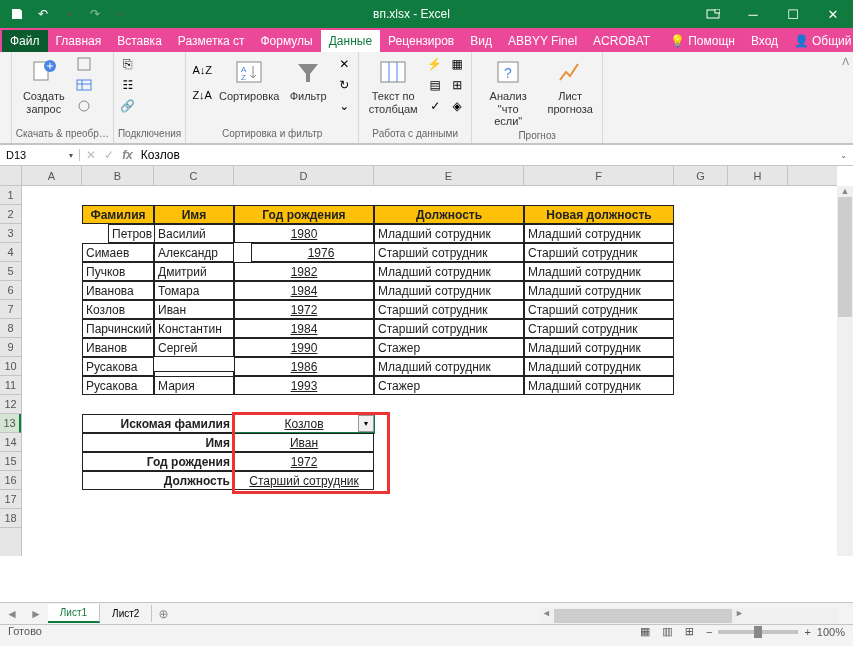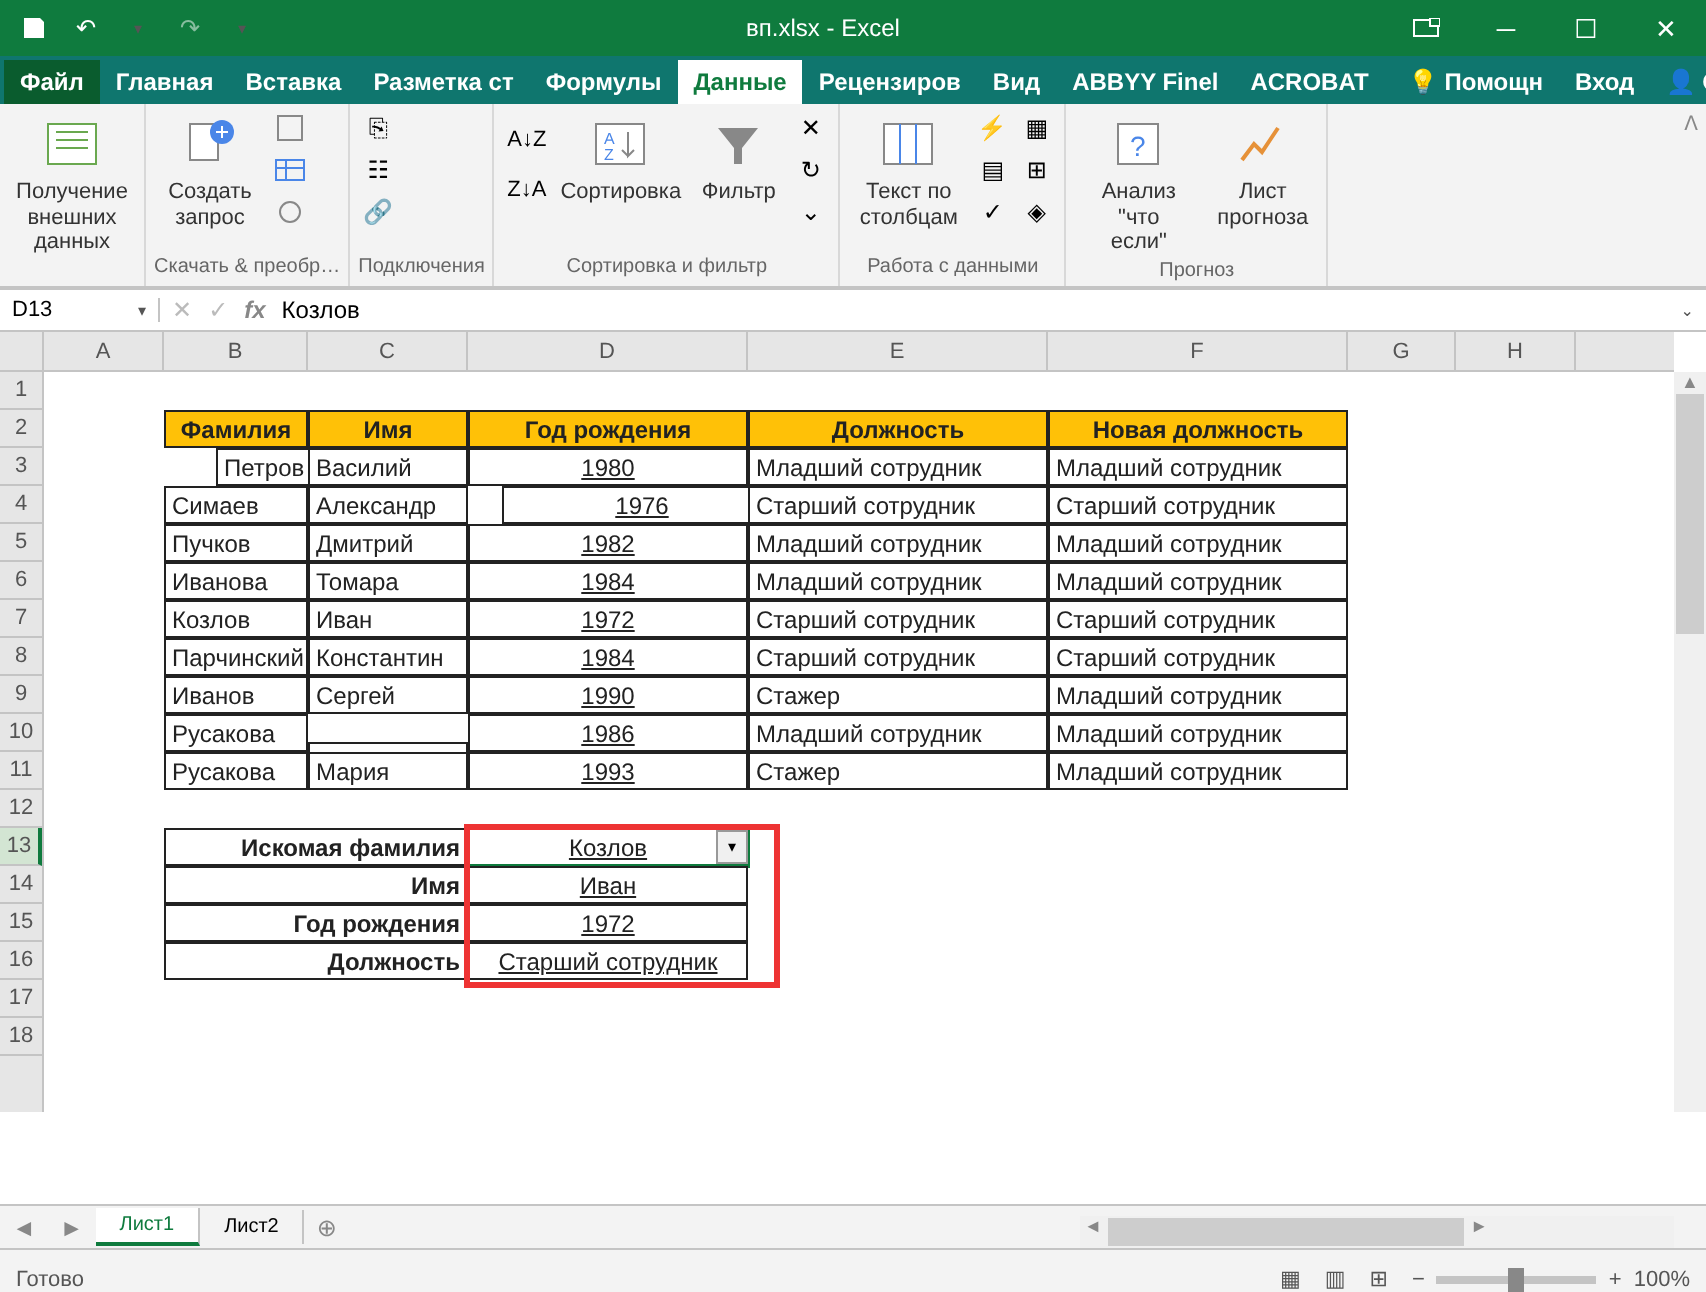--- a/index.html
+++ b/index.html
@@ -3,21 +3,21 @@
 <meta charset="utf-8">
 <style>
 * { margin:0; padding:0; box-sizing:border-box; font-family:"Segoe UI",Tahoma,sans-serif; }
 body { width:853px; height:646px; background:#fff; overflow:hidden; font-size:12px; position:relative; }
 .titlebar { height:28px; background:#0f7b3e; color:#fff; display:flex; align-items:center; }
 .tb-left { display:flex; align-items:center; gap:8px; padding-left:8px; }
 .tb-btn { width:18px; height:18px; display:flex; align-items:center; justify-content:center; color:#fff; font-size:12px; }
 .tb-center { flex:1; text-align:center; font-size:12px; }
 .tb-right { display:flex; }
 .win-btn { width:40px; height:28px; display:flex; align-items:center; justify-content:center; font-size:13px; }
-.tabs { height:24px; background:#0f766e; display:flex; align-items:flex-end; color:#fff; padding-left:2px;font-weight:bold; }
+.tabs { height:24px; background:#ec4899; display:flex; align-items:flex-end; color:#fff; padding-left:2px; }
 .tab { padding:4px 8px 4px 8px; font-size:12px; cursor:pointer; white-space:nowrap; }
 .tab.active { background:#fff; color:#0f7b3e; }
 .tab.dark { background:#0a5c2e; }
 .tab.help { margin-left:4px; }
 .tab .ico { margin-right:3px; }
 .ribbon { height:92px; background:#f3f3f3; border-bottom:1px solid #c4c4c4; display:flex; }
 .rgrp { display:flex; flex-direction:column; border-right:1px solid #d8d8d8; padding:2px 4px; }
 .rctrls { flex:1; display:flex; align-items:flex-start; gap:2px; }
 .rlbl { font-size:10px; color:#666; text-align:center; padding-bottom:2px; white-space:nowrap; }
 .bigbtn { display:flex; flex-direction:column; align-items:center; width:64px; padding:2px; cursor:pointer; }
@@ -47,21 +47,21 @@
 .rgt { text-align:right; }
 .selcell { outline:2px solid #0f7b3e; outline-offset:-1px; background:#fff; }
 .vsb { position:absolute; right:0; top:20px; bottom:0; width:16px; background:#f0f0f0; }
 .vsb .th { background:#cdcdcd; width:14px; margin:1px; height:120px; }
 .hsb { position:absolute; left:540px; right:16px; height:16px; bottom:0; background:#f0f0f0; display:flex;}
 .hsb .th { background:#cdcdcd; height:14px; margin:1px; width:60%; }
 .tabsb { position:absolute; left:0; bottom:0; height:22px; display:flex; align-items:center; background:#f3f3f3; width:100%; border-top:1px solid #c4c4c4;}
 .tabsb .nav { padding:0 6px; color:#888; }
 .shtab { padding:3px 12px; border-right:1px solid #c4c4c4; font-size:10px; }
 .shtab.active { background:#fff; border-bottom:2px solid #0f7b3e; color:#0f7b3e; }
-.status { height:22px; background:#f3f3f3; border-top:1px solid #c4c4c4; display:flex; align-items:flex-end; justify-content:space-between; padding:0 8px; font-size:11px; color:#555; position:absolute; bottom:0; width:100%; }
+.status { height:22px; background:#f3f3f3; border-top:1px solid #c4c4c4; display:flex; align-items:flex-start; justify-content:space-between; padding:0 8px; font-size:11px; color:#555; position:absolute; bottom:0; width:100%; }
 .status .views { display:flex; gap:12px; align-items:center; }
 .zoom { display:flex; align-items:center; gap:6px; }
 .zslide { width:80px; height:4px; background:#c4c4c4; position:relative; }
 .zslide .zk { position:absolute; width:8px; height:12px; background:#888; top:-4px; left:36px; }
 svg { display:block; }
 .ddarr { font-size:8px; color:#555; }
 .redbox { position:absolute; border:3px solid #e33; pointer-events:none; }
 .ddbtn { position:absolute; width:16px; height:17px; background:#f0f0f0; border:1px solid #999; display:flex; align-items:center; justify-content:center; font-size:8px; }
 .watermark { position:absolute; left:20px; bottom:56px; font-size:28px; font-weight:bold; font-style:italic; display:flex; align-items:center; gap:6px; pointer-events:none;}
 .watermark .wm1 { color:rgba(200,70,60,.35); }
@@ -109,32 +109,20 @@
   <div class="tab">Вид</div>
   <div class="tab">ABBYY Finel</div>
   <div class="tab">ACROBAT</div>
   <div class="tab help"><span class="ico">💡</span><span>Помощн</span></div>
   <div class="tab">Вход</div>
   <div class="tab"><span class="ico">👤</span><span>Общий доступ</span></div>
 </div>
 
 <div class="ribbon">
   <div class="rgrp">
-      <div class="rctrls">
-        <div class="bigbtn">
-          <div class="ic">
-            <svg viewBox="0 0 32 32">
-              <rect x="4" y="6" width="24" height="20" fill="#fff" stroke="#6aa84f"></rect>
-              <path d="M8 10h16M8 14h16M8 18h16" stroke="#6aa84f"></path>
-            </svg>
-          </div>
-          <div class="tx" style="white-space:pre-line">Получение
-внешних данных</div>
-        </div>
-      </div>
       <div class="rlbl">&nbsp;</div>
     </div>
   <div class="rgrp">
       <div class="rctrls">
         <div class="bigbtn" style="width:56px">
           <div class="ic">
             <svg viewBox="0 0 32 32">
               <rect x="6" y="6" width="14" height="18" fill="#fff" stroke="#888"></rect>
               <circle cx="22" cy="10" r="6" fill="#4a86e8"></circle>
               <path d="M22 7v6M19 10h6" stroke="#fff"></path>

